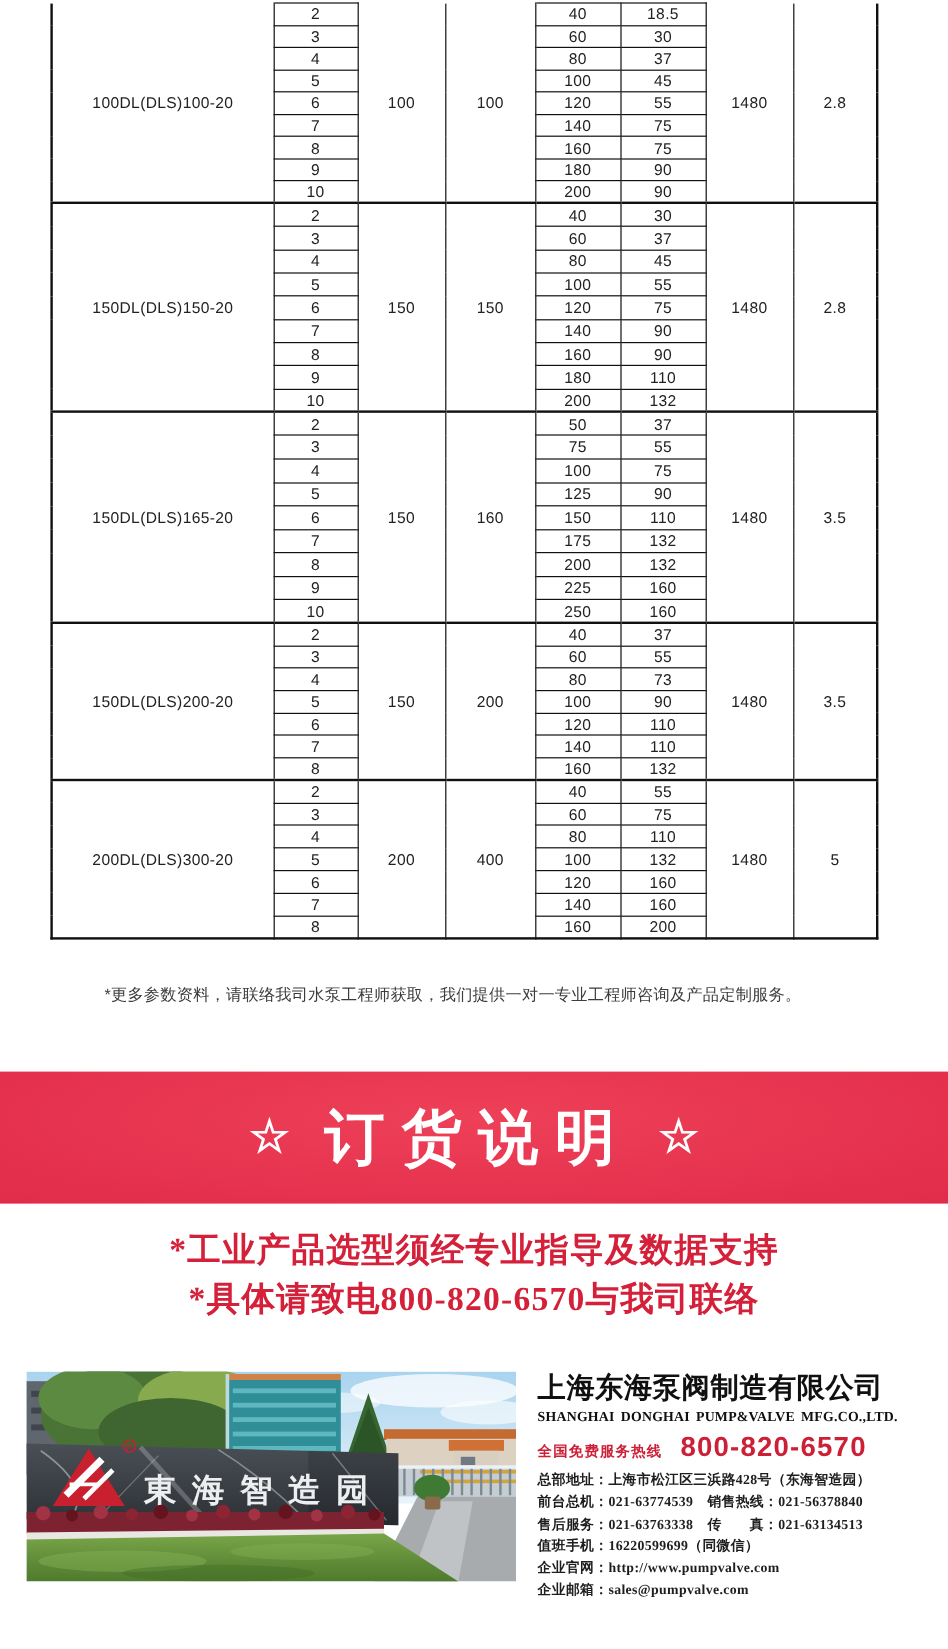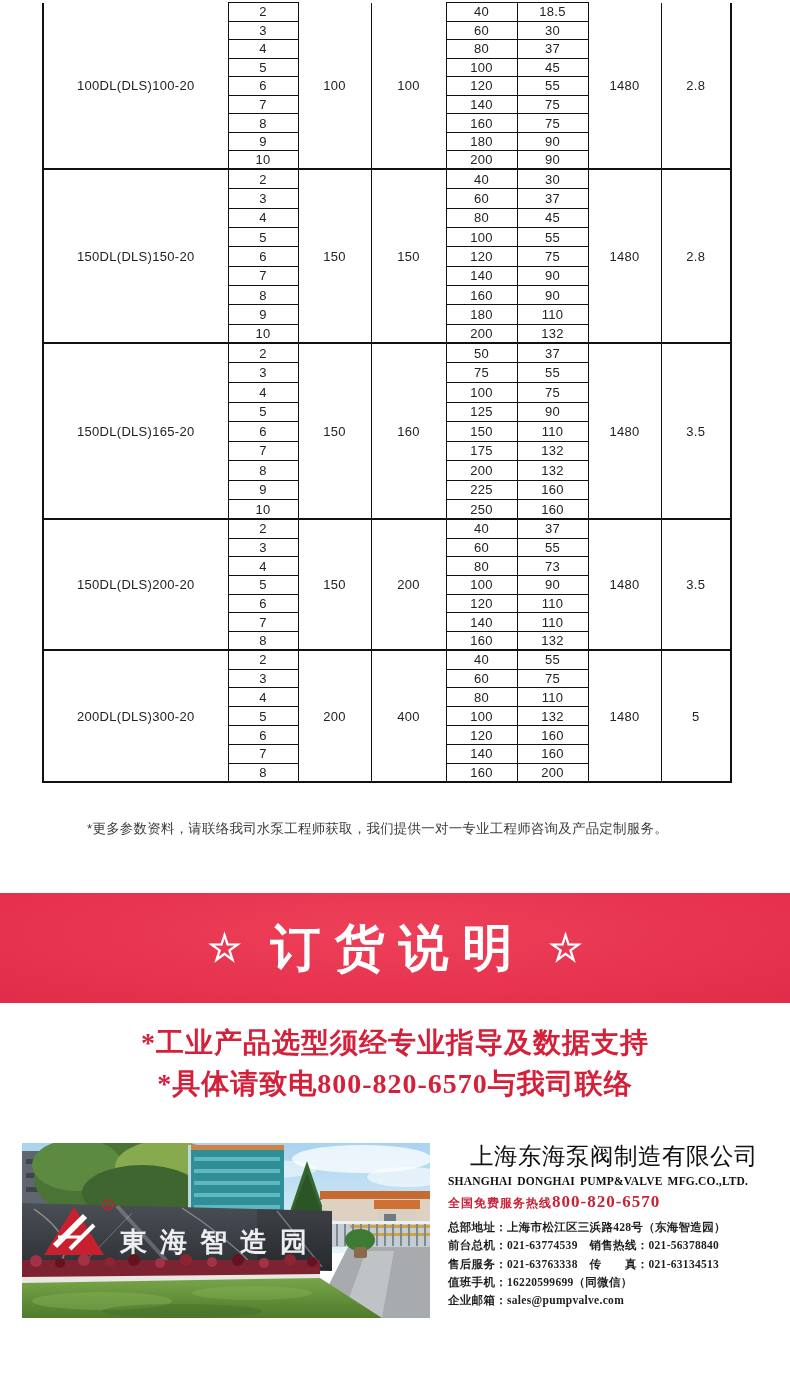--- a/index.html
+++ b/index.html
@@ -27,26 +27,26 @@
   .banner-title{color:#fff;font-weight:bold;font-size:50px;letter-spacing:14px;
         text-indent:7px;line-height:1;}
 
   
   .slogans{position:absolute;left:0;top:1022px;width:790px;text-align:center;
         color:#d5203a;font-family:"Liberation Serif",serif;font-weight:bold;}
   .slogan{font-size:28px;line-height:41px;letter-spacing:1px;}
 
   
   .company{position:absolute;left:448px;top:1140px;width:332px;}
-  .company-cn{font-size:23.5px;font-weight:normal;color:#101010;letter-spacing:0.5px;text-align:center;}
+  .company-cn{font-size:23.5px;font-weight:bold;color:#101010;letter-spacing:0.5px;}
   .company-en{font-size:11.5px;font-weight:bold;color:#101010;margin-top:3px;
         font-family:"Liberation Serif",serif;letter-spacing:0.2px;word-spacing:2px;}
   .hotline{margin-top:5px;color:#cc2036;font-weight:bold;white-space:nowrap;}
   .hotline-label{font-size:12px;letter-spacing:1px;}
-  .hotline-number{font-size:17px;font-family:Liberation Serif, serif;margin-left:0;letter-spacing:1px;}
+  .hotline-number{font-size:23px;font-family:Liberation Sans, sans-serif;margin-left:15px;letter-spacing:1px;}
   .details{margin-top:6px;}
   .detail{font-size:11.5px;font-weight:bold;color:#1e1e1e;line-height:18.3px;
         font-family:"Liberation Serif",serif;letter-spacing:0.3px;white-space:nowrap;}
 
   
   .photo{position:absolute;left:22px;top:1143px;width:408px;height:175px;}
 </style>
 </head>
 <body>
 
@@ -435,17 +435,18 @@
     <div class="company-cn">上海东海泵阀制造有限公司</div>
     <div class="company-en">SHANGHAI DONGHAI PUMP&amp;VALVE MFG.CO.,LTD.</div>
     <div class="hotline">
       <span class="hotline-label">全国免费服务热线</span><span class="hotline-number">800-820-6570</span>
     </div>
     <div class="details">
       <div class="detail">总部地址：上海市松江区三浜路428号（东海智造园）</div>
       <div class="detail">前台总机：021-63774539　销售热线：021-56378840</div>
       <div class="detail">售后服务：021-63763338　传　　真：021-63134513</div>
       <div class="detail">值班手机：16220599699（同微信）</div>
+      <div class="detail">企业官网：http://www.pumpvalve.com</div>
       <div class="detail">企业邮箱：sales@pumpvalve.com</div>
     </div>
   </div>
 
 </div>
 
 </body></html>

